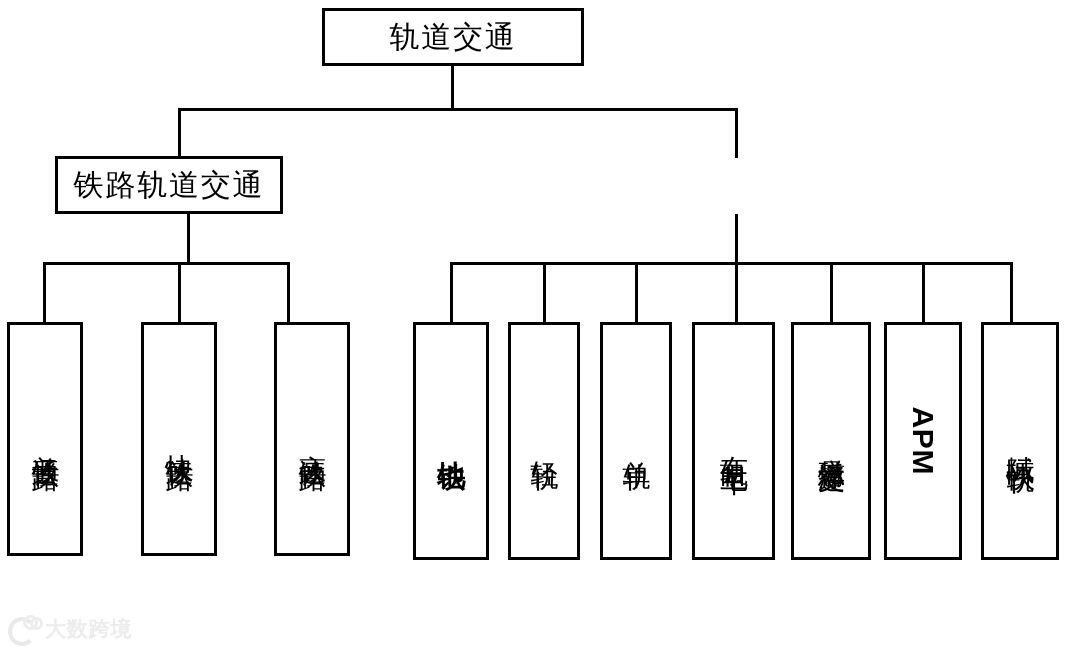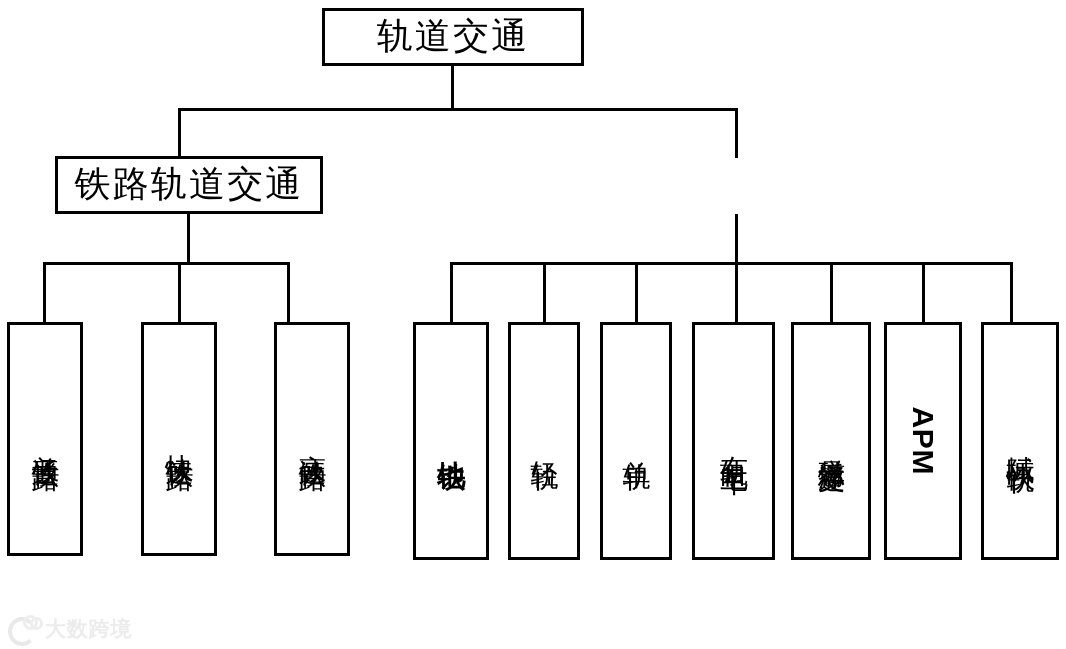--- a/index.html
+++ b/index.html
@@ -32,21 +32,21 @@
     justify-content: center;
     text-align: center;
   }
   .node-label {
     display: block;
     line-height: 1.05;
     letter-spacing: 0.04em;
   }
   
   .node.horiz .node-label {
-    font-size: 36px;
+    font-size: 30px;
     white-space: nowrap;
     letter-spacing: 0.06em;
   }
   
   .node.vert .node-label {
     writing-mode: vertical-rl;
     text-orientation: upright;
     font-size: 28px;
     line-height: 1.0;
     letter-spacing: 0.12em;
@@ -133,21 +133,21 @@
   </div>
 
   <div class="connector v" style="left:451px; top:66px; width:3px; height:44px;"></div>
 
   <div class="connector h" style="left:178px; top:108px; width:560px; height:3px;"></div>
 
   <div class="connector v" style="left:178px; top:108px; width:3px; height:50px;"></div>
 
   <div class="connector v" style="left:735px; top:108px; width:3px; height:50px;"></div>
 
-  <div class="node horiz" style="left:55px; top:156px; width:268px; height:58px;">
+  <div class="node horiz" style="left:55px; top:156px; width:228px; height:58px;">
     <span class="node-label">铁路轨道交通</span>
   </div>
 
 
   <div class="connector v" style="left:187px; top:214px; width:3px; height:50px;"></div>
   <div class="connector h" style="left:43px; top:262px; width:247px; height:3px;"></div>
   <div class="connector v" style="left:43px; top:262px; width:3px; height:60px;"></div>
   <div class="connector v" style="left:178px; top:262px; width:3px; height:60px;"></div>
   <div class="connector v" style="left:287px; top:262px; width:3px; height:60px;"></div>
 

